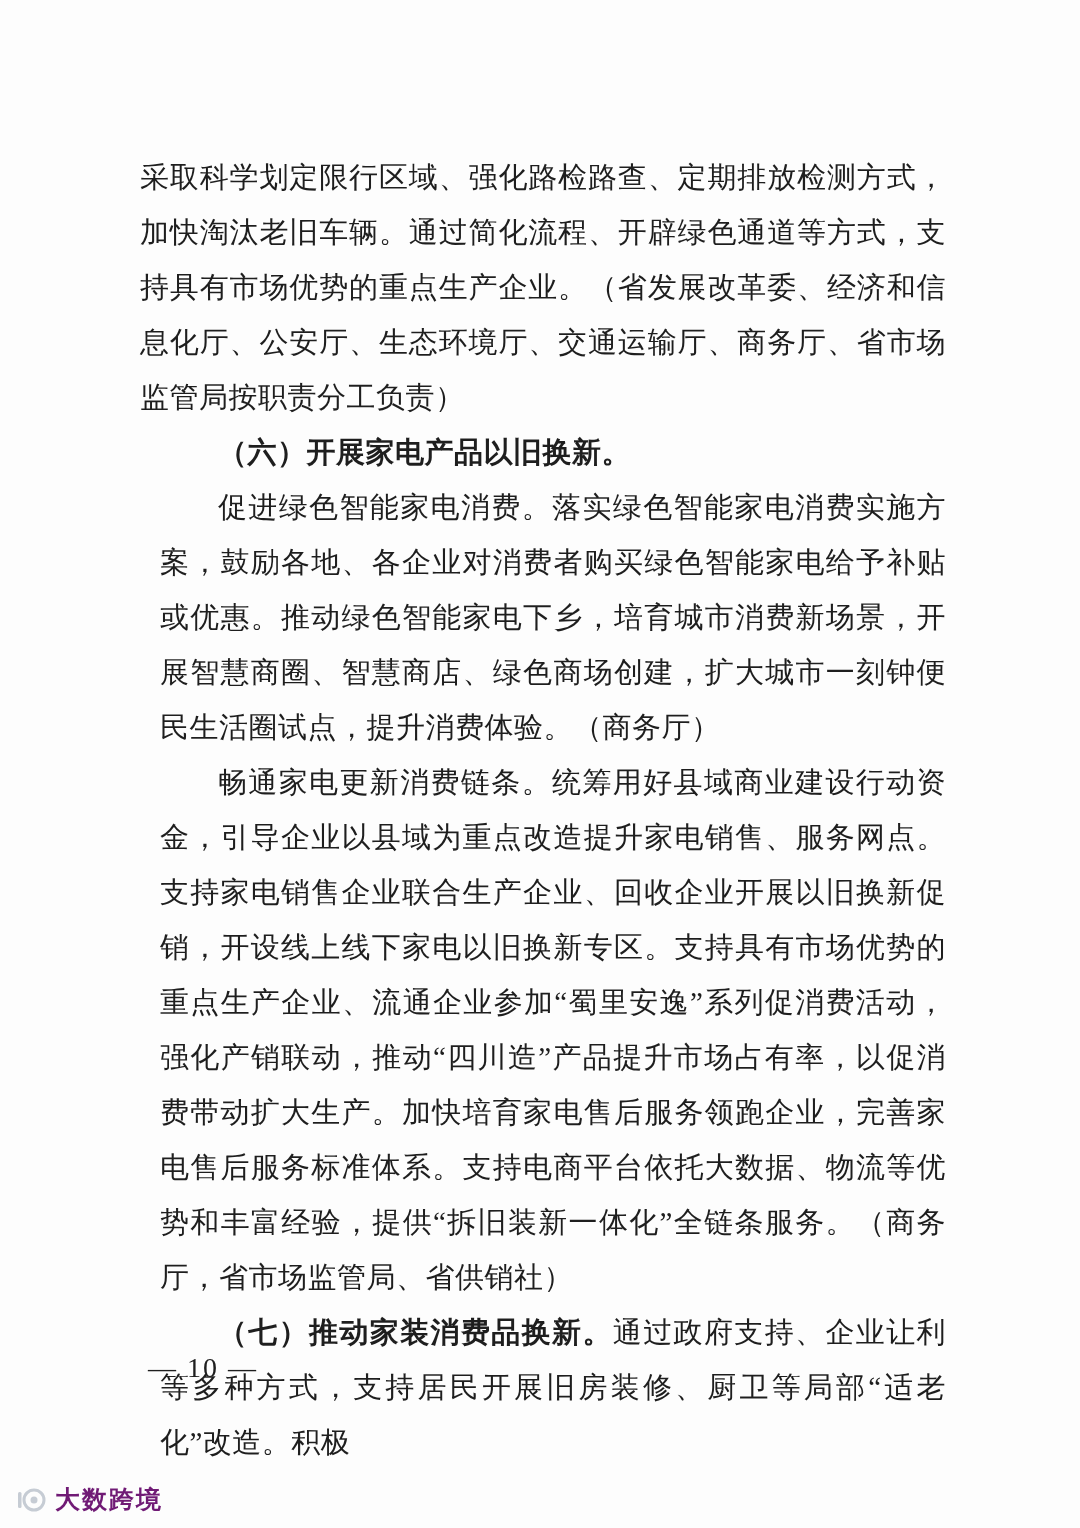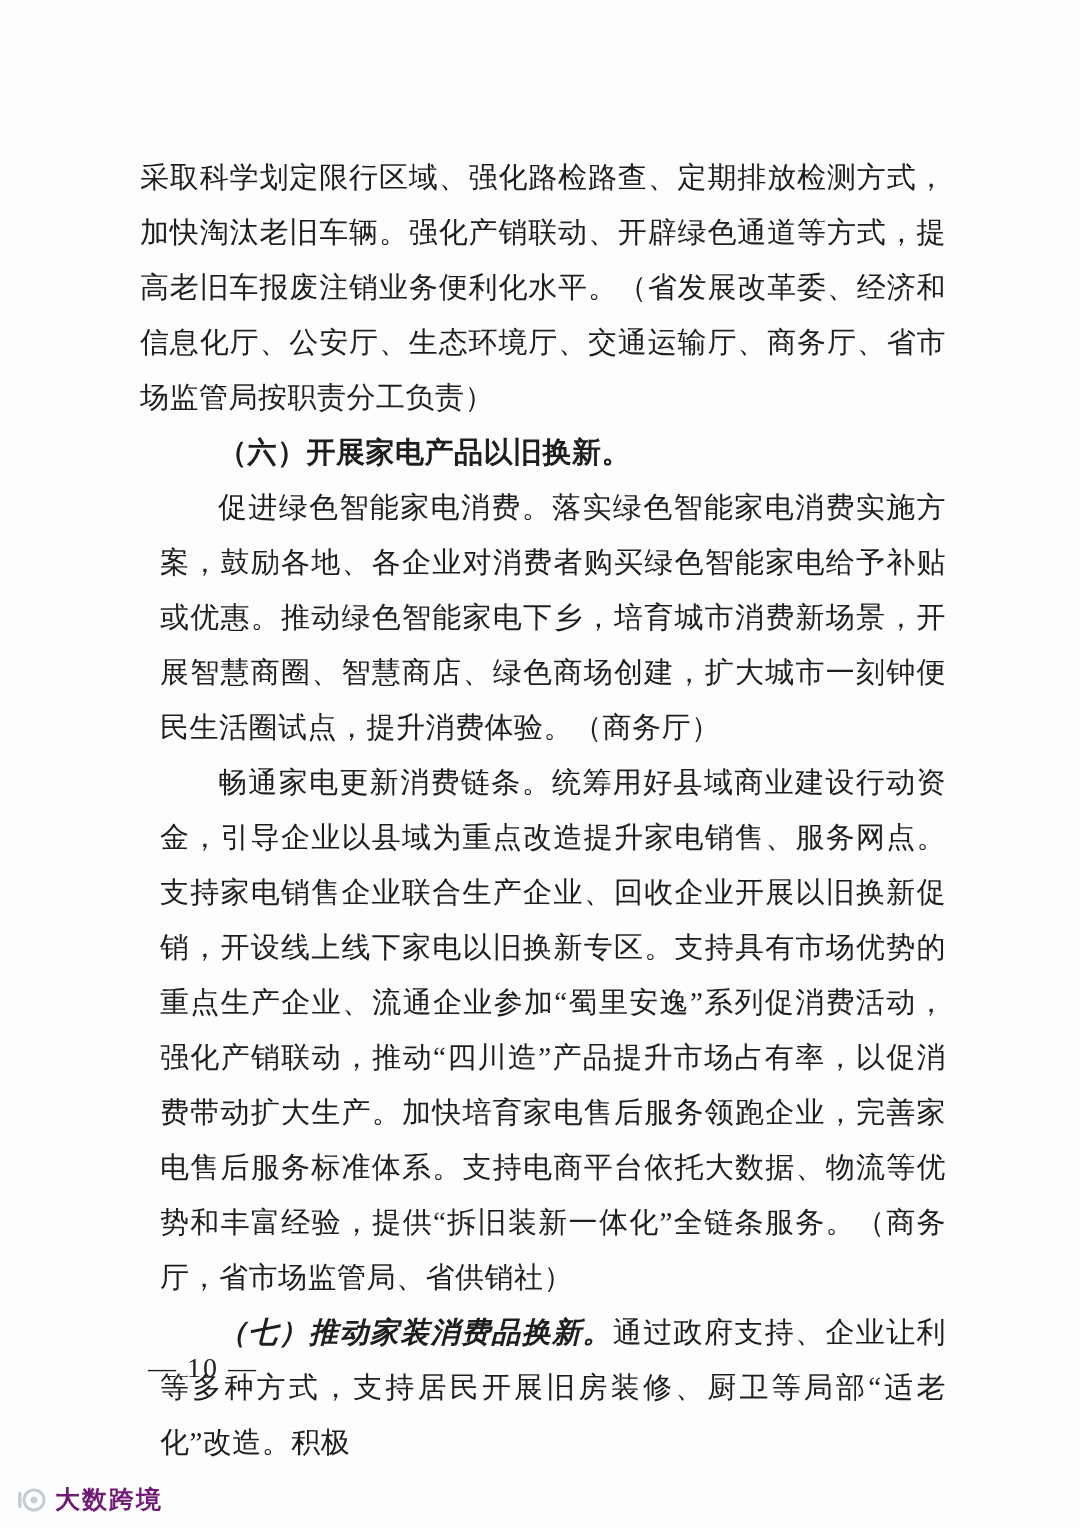--- a/index.html
+++ b/index.html
@@ -28,21 +28,21 @@
     margin: 0;
     font-size: 29px;
     line-height: 55px;
     text-align: justify;
     text-justify: inter-character;
     word-break: break-all;
     letter-spacing: 0.5px;
   }
   .content p.indent { text-indent: 2em; margin-left: 20px; }
   .content p.heading { font-weight: bold; }
-  .content p .lead { font-weight: bold; font-style: italic; }
+  .content p .lead { font-weight: bold; }
   .footer {
     position: absolute;
     left: 148px;
     top: 1352px;
     font-size: 28px;
     letter-spacing: 2px;
     color: #1e1e1e;
   }
   .watermark {
     position: absolute;
@@ -69,21 +69,21 @@
     letter-spacing: 2px;
     color: #701a75;
   }
 </style>
 </head>
 <body>
 
 <div class="page">
 
   <div class="content">
-    <p class="body">采取科学划定限行区域、强化路检路查、定期排放检测方式，加快淘汰老旧车辆。强化产销联动、开辟绿色通道等方式，提高老旧车报废注销业务便利化水平。（省发展改革委、经济和信息化厅、公安厅、生态环境厅、交通运输厅、商务厅、省市场监管局按职责分工负责）</p>
+    <p class="body">采取科学划定限行区域、强化路检路查、定期排放检测方式，加快淘汰老旧车辆。通过简化流程、开辟绿色通道等方式，支持具有市场优势的重点生产企业。（省发展改革委、经济和信息化厅、公安厅、生态环境厅、交通运输厅、商务厅、省市场监管局按职责分工负责）</p>
 
     <p class="heading indent">（六）开展家电产品以旧换新。</p>
 
     <p class="body indent">促进绿色智能家电消费。落实绿色智能家电消费实施方案，鼓励各地、各企业对消费者购买绿色智能家电给予补贴或优惠。推动绿色智能家电下乡，培育城市消费新场景，开展智慧商圈、智慧商店、绿色商场创建，扩大城市一刻钟便民生活圈试点，提升消费体验。（商务厅）</p>
 
     <p class="body indent">畅通家电更新消费链条。统筹用好县域商业建设行动资金，引导企业以县域为重点改造提升家电销售、服务网点。支持家电销售企业联合生产企业、回收企业开展以旧换新促销，开设线上线下家电以旧换新专区。支持具有市场优势的重点生产企业、流通企业参加“蜀里安逸”系列促消费活动，强化产销联动，推动“四川造”产品提升市场占有率，以促消费带动扩大生产。加快培育家电售后服务领跑企业，完善家电售后服务标准体系。支持电商平台依托大数据、物流等优势和丰富经验，提供“拆旧装新一体化”全链条服务。（商务厅，省市场监管局、省供销社）</p>
 
     <p class="body indent">
       <span class="lead">（七）推动家装消费品换新。</span><span>通过政府支持、企业让利等多种方式，支持居民开展旧房装修、厨卫等局部“适老化”改造。积极</span>
     </p>

